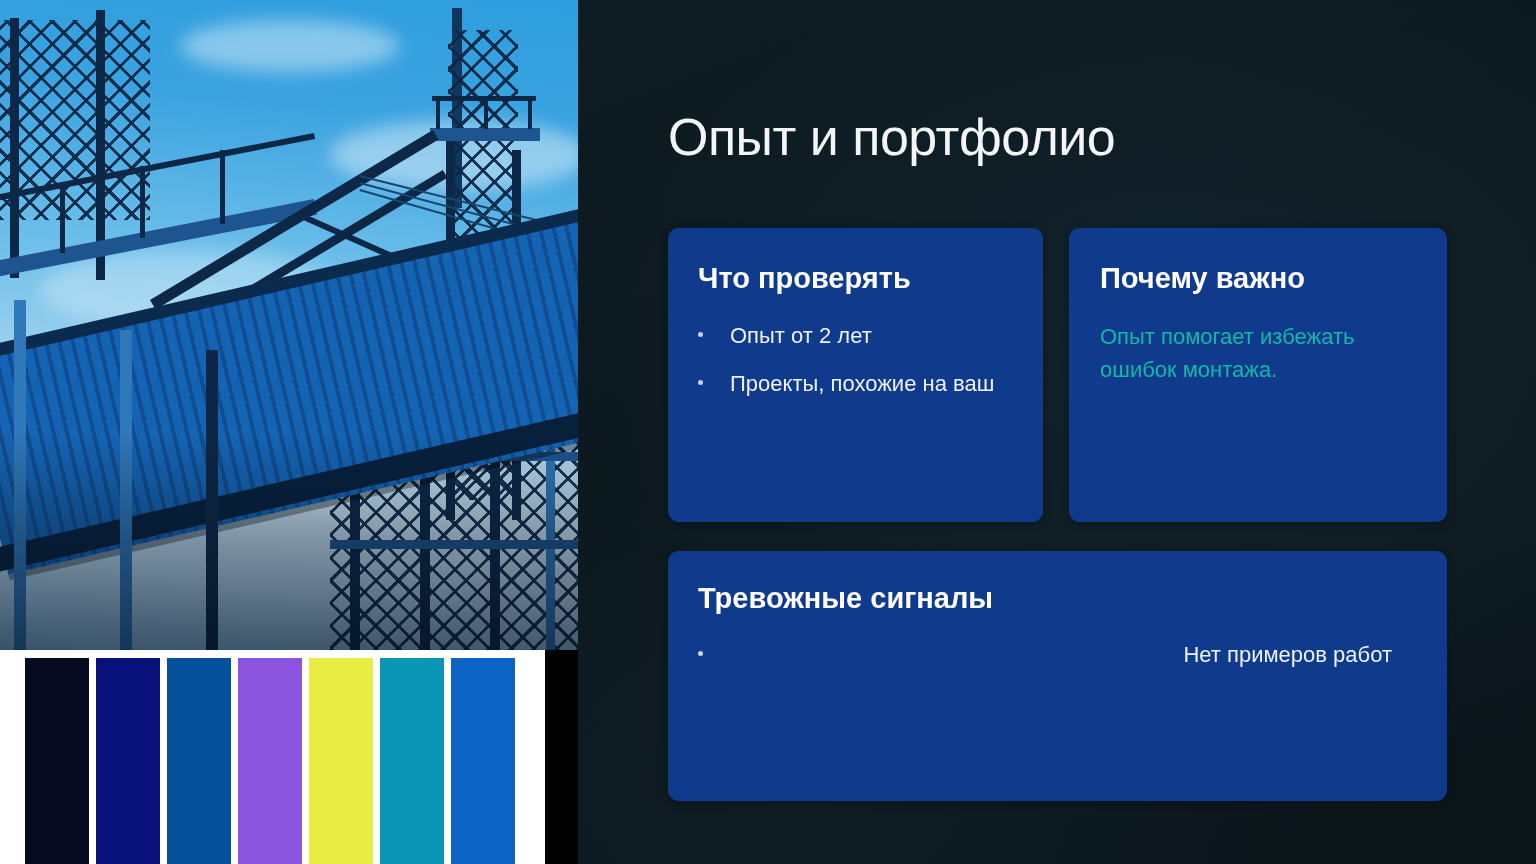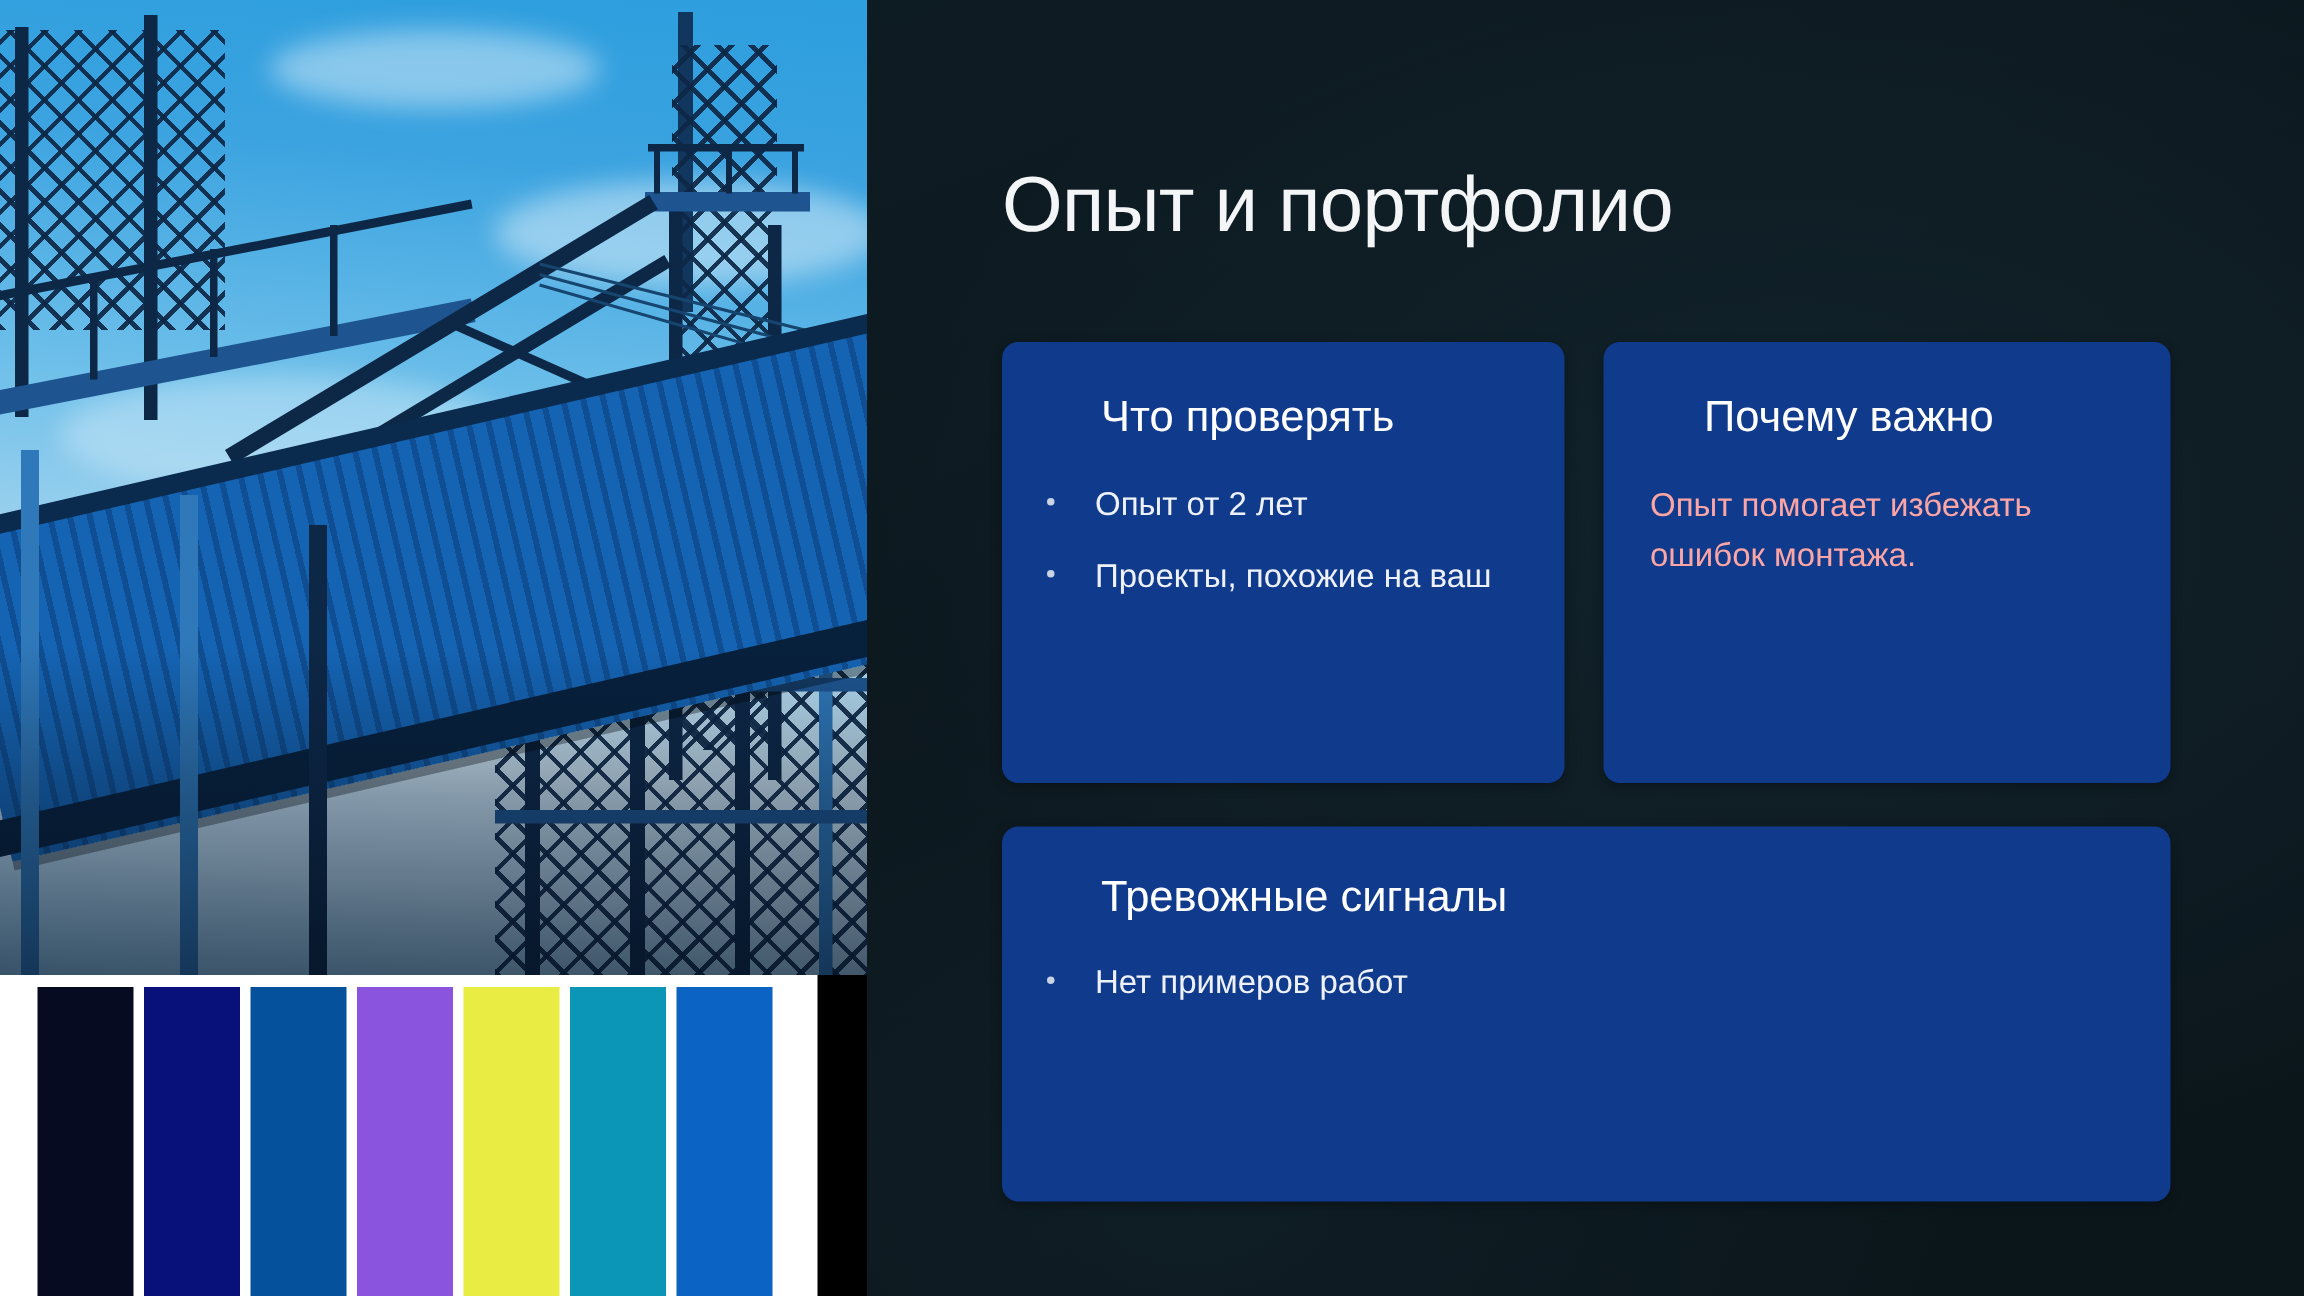--- a/index.html
+++ b/index.html
@@ -83,46 +83,45 @@
   
   .card{
     position:absolute;background:#103a8c;border-radius:11px;
     box-shadow:0 2px 8px rgba(0,0,0,.30);
   }
   #card-check{left:668px;top:228px;width:375px;height:294px;}
   #card-why  {left:1069px;top:228px;width:378px;height:294px;}
   #card-red  {left:668px;top:551px;width:779px;height:250px;}
 
   .card-title{
-    color:#ffffff;font-size:29px;font-weight:400;line-height:1.2;
+    color:#ffffff;font-size:29px;font-weight:700;line-height:1.2;
     padding:0;
-    margin-left:36px;
   }
   #card-check .card-title{position:absolute;left:30px;top:33px;}
   #card-why   .card-title{position:absolute;left:31px;top:33px;}
   #card-red   .card-title{position:absolute;left:30px;top:30px;}
 
   .bullets{list-style:none;margin:0;padding:0;position:absolute;}
   #card-check .bullets{left:24px;top:92px;width:330px;}
   #card-red   .bullets{left:24px;top:88px;width:700px;}
 
   .bullet{
     position:relative;padding-left:38px;
     color:#eef2f8;font-size:22px;line-height:1.46;
     margin-bottom:16px;
   }
-  #card-red .bullet{margin-bottom:24px;}
+  #card-red .bullet{margin-bottom:24px;text-align:right;}
   .bullet .dot{
     position:absolute;left:6px;top:12px;width:5px;height:5px;
     border-radius:50%;background:#c8d3e4;
   }
 
   .card-body{
     position:absolute;left:31px;top:92px;width:300px;
-    color:#fca5a5;font-size:22px;line-height:1.52;
+    color:#14b8a6;font-size:22px;line-height:1.52;
   }
 </style>
 </head>
 <body style="background: rgb(13, 26, 32);">
 
 <div class="slide">
 
   <div class="bg-texture"></div>
 
   <div class="photo-col">

